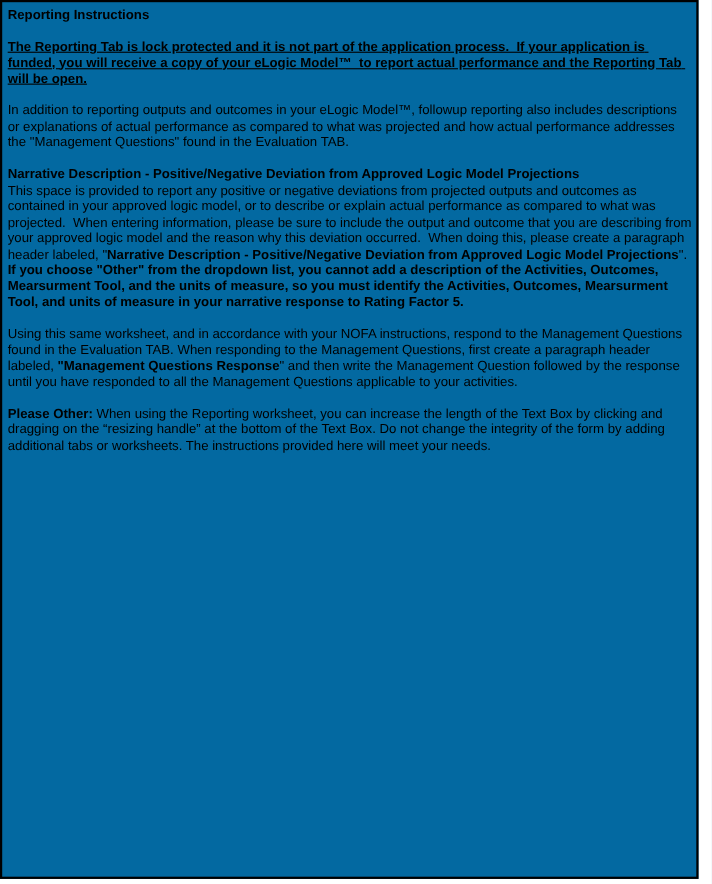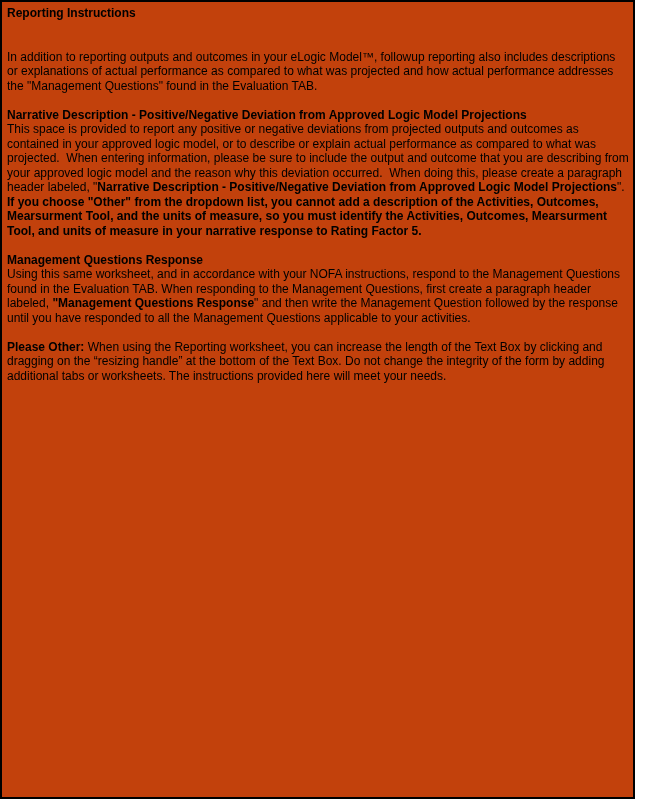--- a/index.html
+++ b/index.html
@@ -21,21 +21,21 @@
     overflow: hidden;
   }
   .doc-box {
     position: absolute;
     left: 0;
     top: 0;
     width: 635px;
     height: 799px;
     border: 2px solid #000000;
     box-sizing: border-box;
-    background: #c2410c;
+    background: #0369a1;
     overflow: hidden;
   }
   .doc-body {
     padding: 4px 4px 0 5px;
     font-size: 12px;
     line-height: 14.5px;
     color: #000000;
   }
   .block {
     white-space: pre-wrap;
@@ -48,25 +48,25 @@
   .u { text-decoration: underline; }
 </style>
 </head>
 <body style="background: rgb(255, 255, 255);">
 
 <div class="page">
   <div class="doc-box" style="border-color: rgb(0, 0, 0);">
     <div class="doc-body" style="color: rgb(0, 0, 0);">
         <div class="block heading"><span class="b">Reporting Instructions</span></div>
         <div class="block spacer"></div>
+        <div class="block paragraph"><span class="b u">The Reporting Tab is lock protected and it is not part of the application process.  If your application is funded, you will receive a copy of your eLogic Model™  to report actual performance and the Reporting Tab will be open.</span></div>
         <div class="block spacer"></div>
         <div class="block paragraph"><span>In addition to reporting outputs and outcomes in your eLogic Model™, followup reporting also includes descriptions or explanations of actual performance as compared to what was projected and how actual performance addresses the "Management Questions" found in the Evaluation TAB.</span></div>
         <div class="block spacer"></div>
         <div class="block heading"><span class="b">Narrative Description - Positive/Negative Deviation from Approved Logic Model Projections</span></div>
         <div class="block paragraph"><span>This space is provided to report any positive or negative deviations from projected outputs and outcomes as contained in your approved logic model, or to describe or explain actual performance as compared to what was projected.  When entering information, please be sure to include the output and outcome that you are describing from your approved logic model and the reason why this deviation occurred.  When doing this, please create a paragraph header labeled, "</span><span class="b">Narrative Description - Positive/Negative Deviation from Approved Logic Model Projections</span><span>".  </span><span class="b">If you choose "Other" from the dropdown list, you cannot add a description of the Activities, Outcomes, Mearsurment Tool, and the units of measure, so you must identify the Activities, Outcomes, Mearsurment Tool, and units of measure in your narrative response to Rating Factor 5.</span></div>
         <div class="block spacer"></div>
-        <div class="block heading"><span class="b">Management Questions Response</span></div>
         <div class="block paragraph"><span>Using this same worksheet, and in accordance with your NOFA instructions, respond to the Management Questions found in the Evaluation TAB. When responding to the Management Questions, first create a paragraph header labeled, </span><span class="b">"Management Questions Response</span><span>" and then write the Management Question followed by the response until you have responded to all the Management Questions applicable to your activities.</span></div>
         <div class="block spacer"></div>
         <div class="block paragraph"><span class="b">Please Other:</span><span> When using the Reporting worksheet, you can increase the length of the Text Box by clicking and dragging on the “resizing handle” at the bottom of the Text Box. Do not change the integrity of the form by adding additional tabs or worksheets. The instructions provided here will meet your needs.</span></div>
       </div>
   </div>
 </div>
 
 </body></html>

